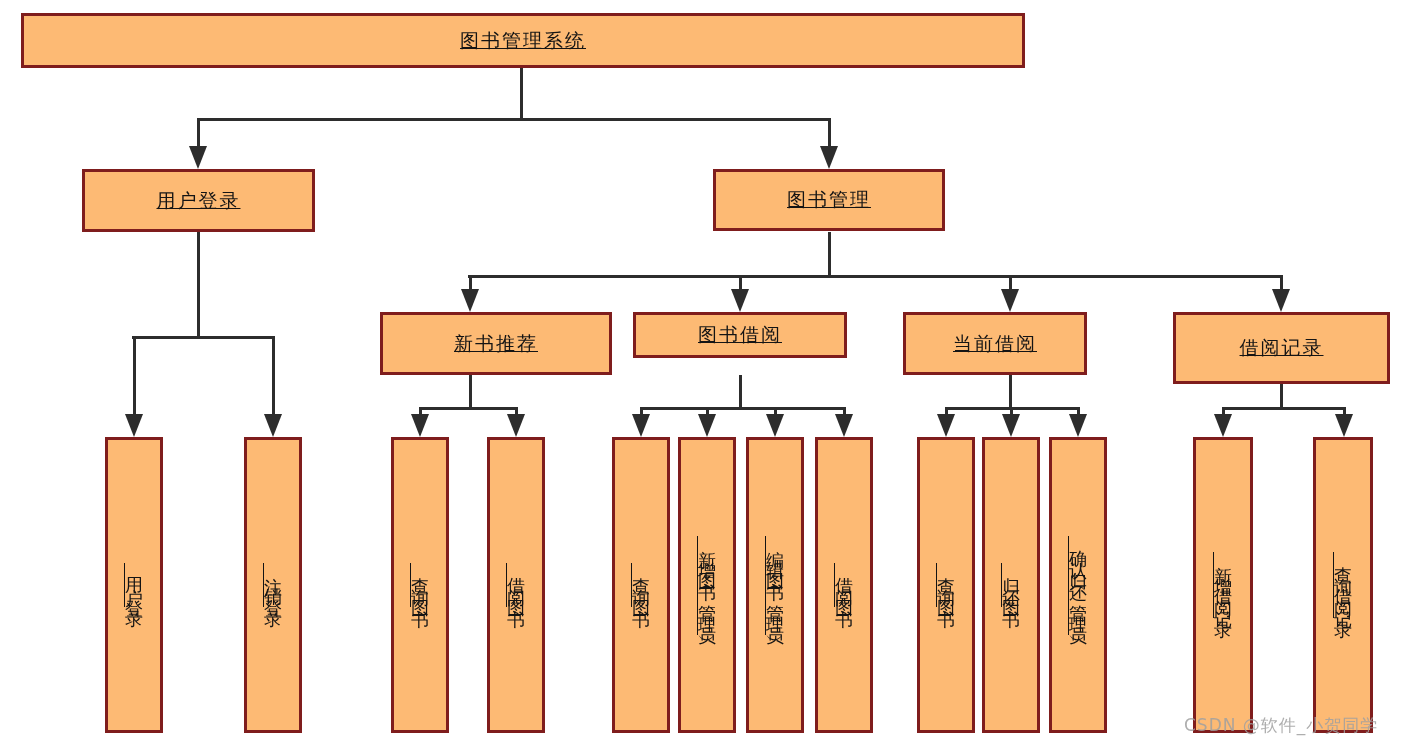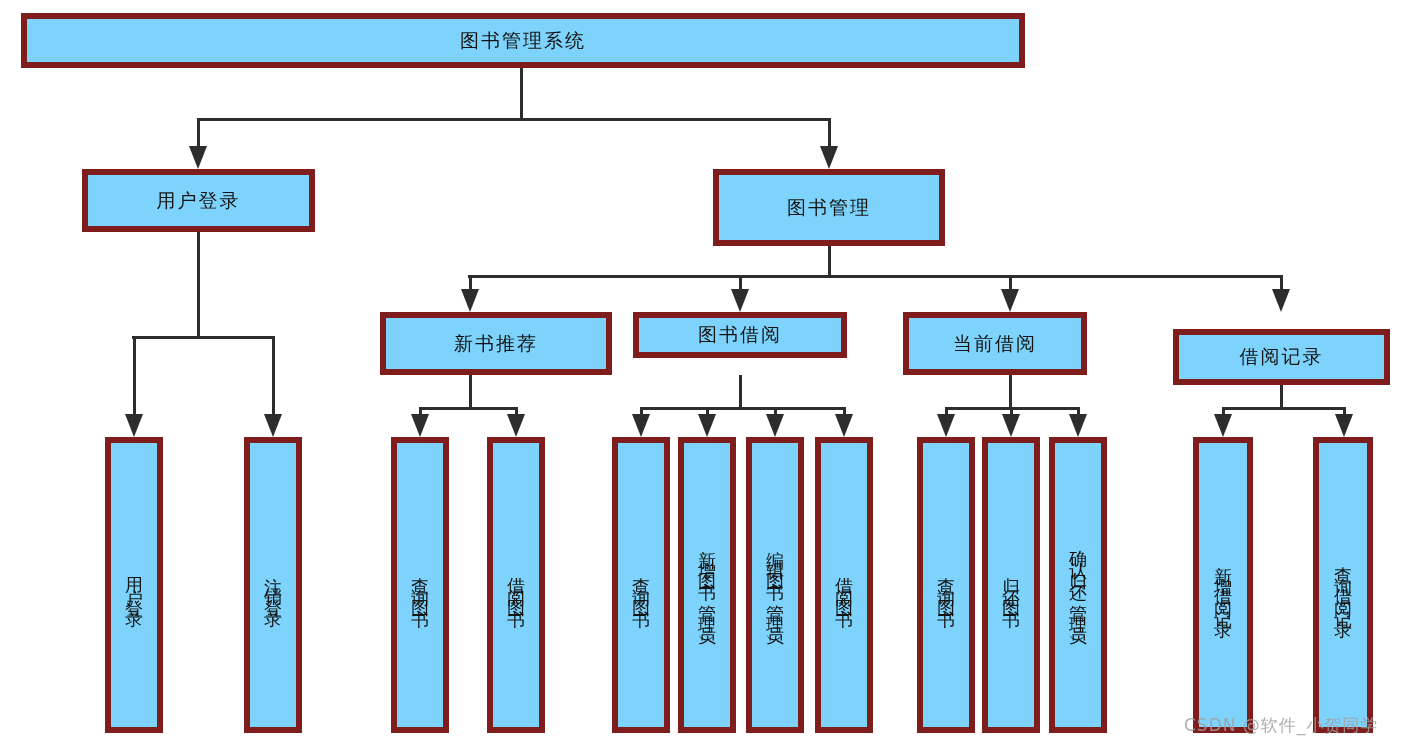--- a/index.html
+++ b/index.html
@@ -6,26 +6,27 @@
   #canvas{
     position:relative;
     width:1405px;height:747px;
     background:#ffffff;
     font-family:"DejaVu Sans","Liberation Sans",sans-serif;
     overflow:hidden;
   }
   .box{
     position:absolute;
     box-sizing:border-box;
-    background:#7dd3fc;
-    border:6px solid #7f1d1d;
+    background:#fdba74;
+    border:3px solid #7f1d1d;
     display:flex;
     align-items:center;
     justify-content:center;
     color:#141414;
+    text-decoration:underline;
   }
   .box-h{
     font-size:19px;
     letter-spacing:2px;
     white-space:nowrap;
   }
   .box-v{
     writing-mode:vertical-rl;
     font-size:18px;
     letter-spacing:11px;
@@ -108,25 +109,25 @@
       <div class="vline" style="left: 1076.5px; top: 407px; height: 14px;"></div>
       <div class="arrow-head" style="left: 1069px; top: 414px;"></div>
       <div class="vline" style="left: 1221.5px; top: 407px; height: 14px;"></div>
       <div class="arrow-head" style="left: 1214px; top: 414px;"></div>
       <div class="vline" style="left: 1342.5px; top: 407px; height: 14px;"></div>
       <div class="arrow-head" style="left: 1335px; top: 414px;"></div>
     </div>
   <div id="node-layer">
       <div class="box box-h" style="left: 21px; top: 13px; width: 1004px; height: 55px;">图书管理系统</div>
       <div class="box box-h" style="left: 82px; top: 169px; width: 233px; height: 63px;">用户登录</div>
-      <div class="box box-h" style="left: 713px; top: 169px; width: 232px; height: 77px;">图书管理</div>
+      <div class="box box-h" style="left: 713px; top: 169px; width: 232px; height: 62px;">图书管理</div>
       <div class="box box-h" style="left: 380px; top: 312px; width: 232px; height: 63px;">新书推荐</div>
       <div class="box box-h" style="left: 633px; top: 312px; width: 214px; height: 46px;">图书借阅</div>
       <div class="box box-h" style="left: 903px; top: 312px; width: 184px; height: 63px;">当前借阅</div>
-      <div class="box box-h" style="left: 1173px; top: 312px; width: 217px; height: 56px; margin-top: 17px;">借阅记录</div>
+      <div class="box box-h" style="left: 1173px; top: 312px; width: 217px; height: 72px;">借阅记录</div>
       <div class="box box-v" style="left: 105px; top: 437px; width: 58px; height: 296px;">用户登录</div>
       <div class="box box-v" style="left: 244px; top: 437px; width: 58px; height: 296px;">注销登录</div>
       <div class="box box-v" style="left: 391px; top: 437px; width: 58px; height: 296px;">查询图书</div>
       <div class="box box-v" style="left: 487px; top: 437px; width: 58px; height: 296px;">借阅图书</div>
       <div class="box box-v" style="left: 612px; top: 437px; width: 58px; height: 296px;">查询图书</div>
       <div class="box box-v" style="left: 678px; top: 437px; width: 58px; height: 296px;">新增图书（管理员）</div>
       <div class="box box-v" style="left: 746px; top: 437px; width: 58px; height: 296px;">编辑图书（管理员）</div>
       <div class="box box-v" style="left: 815px; top: 437px; width: 58px; height: 296px;">借阅图书</div>
       <div class="box box-v" style="left: 917px; top: 437px; width: 58px; height: 296px;">查询图书</div>
       <div class="box box-v" style="left: 982px; top: 437px; width: 58px; height: 296px;">归还图书</div>

